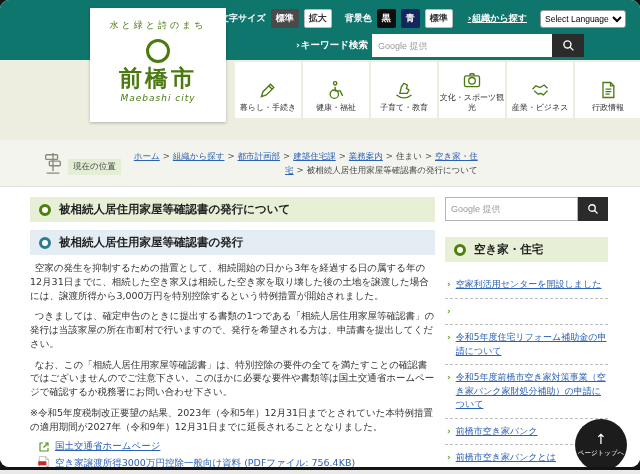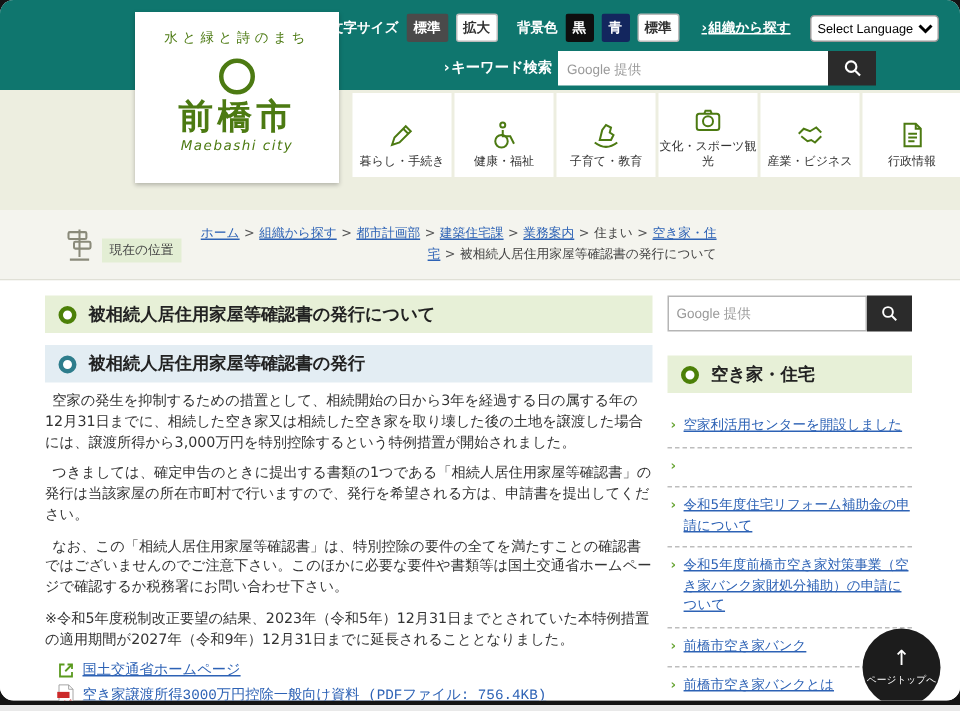--- a/index.html
+++ b/index.html
@@ -72,21 +72,21 @@
   .bar-blue  { background:#e3edf3; }
   .circle { width:12px; height:12px; border-radius:50%; background:#fff; flex:none; }
   .circle-green { border:3px solid #4c8008; }
   .circle-teal  { border:3px solid #2e7d8c; }
   .bar-title { font-weight:bold; font-size:11.5px; color:#222; white-space:nowrap; }
   .mt8 { margin-top:8px; }
 
   .main-col p { font-size:9.5px; color:#333; line-height:1.45; margin:6px 0 7px; text-indent:.5em; }
   .note { text-indent:0 !important; }
 
-  .link-row { display:flex; align-items:center; gap:5px; margin:3px 0 3px 8px; font-size:9.5px;font-family:Liberation Mono, monospace; }
+  .link-row { display:flex; align-items:center; gap:5px; margin:3px 0 3px 8px; font-size:9.5px; }
   .link-row a { color:#2d62b5; text-decoration:underline; cursor:pointer; }
 
   
   .sb-search { display:flex; margin-bottom:16px; }
   .sb-input { flex:1; height:24px; border:1px solid #b5b5b5; font-size:9px; padding:0 5px; min-width:0; }
   .sb-input::placeholder { color:#9a9a9a; }
   .sb-btn { width:30px; height:24px; background:#2b2b2b; border:none; display:flex; align-items:center; justify-content:center; cursor:pointer; }
   .sb-links { list-style:none; margin-top:10px; }
   .sb-link { border-bottom:1px dashed #bdbdbd; padding:6px 0 6px 2px; font-size:9px; line-height:1.5; display:flex; gap:5px; cursor:pointer; }
   .sb-arrow { color:#6aa637; font-weight:bold; flex:none; }

